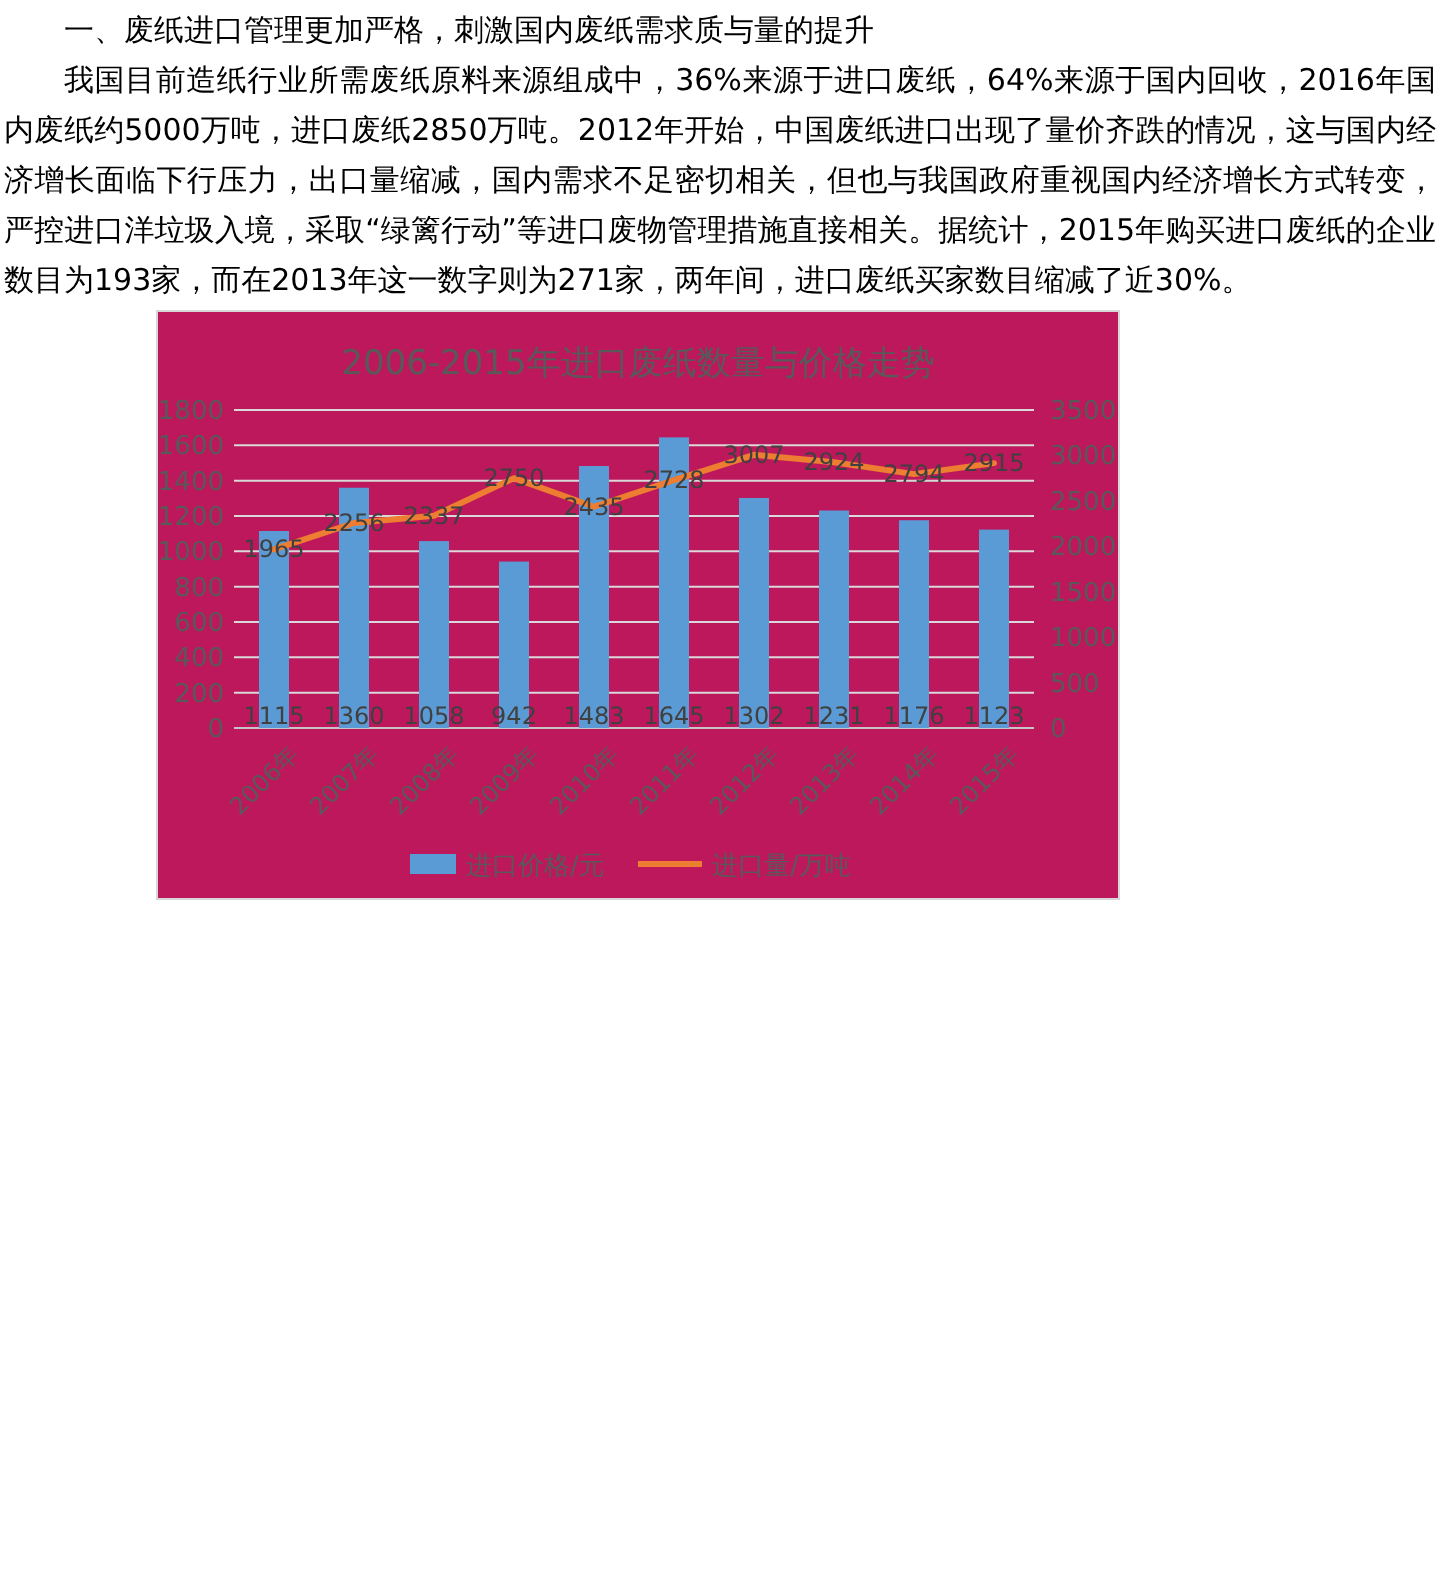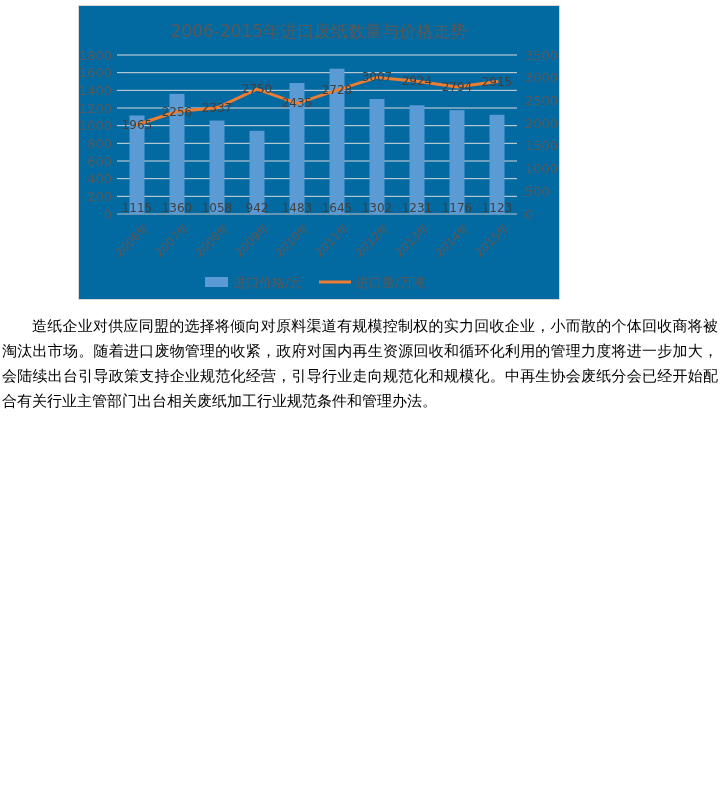--- a/index.html
+++ b/index.html
@@ -15,28 +15,30 @@
     line-height:25px;
     text-indent:2em;
     text-align:justify;
     letter-spacing:0;
   }
   figure.chart-box{
     margin:2px 0 14px 76px;
     width:482px;height:295px;
     box-sizing:border-box;
     border:1px solid #D7D7D7;
-    background:#0369a1;
+    background:#be185d;
   }
   figure.chart-box svg{display:block;}
 </style>
 </head>
 <body>
 
 <div class="doc">
+  <p>一、废纸进口管理更加严格，刺激国内废纸需求质与量的提升</p>
+  <p>我国目前造纸行业所需废纸原料来源组成中，36%来源于进口废纸，64%来源于国内回收，2016年国内废纸约5000万吨，进口废纸2850万吨。2012年开始，中国废纸进口出现了量价齐跌的情况，这与国内经济增长面临下行压力，出口量缩减，国内需求不足密切相关，但也与我国政府重视国内经济增长方式转变，严控进口洋垃圾入境，采取“绿篱行动”等进口废物管理措施直接相关。据统计，2015年购买进口废纸的企业数目为193家，而在2013年这一数字则为271家，两年间，进口废纸买家数目缩减了近30%。</p>
 
   <figure class="chart-box">
     <svg id="chart-svg" width="480" height="293" viewBox="0 0 480 293">
         <text x="240" y="31" text-anchor="middle" font-size="17" fill="#595959">2006-2015年进口废纸数量与价格走势</text>
         <line x1="38" y1="208" x2="438" y2="208" stroke="#C6C6C6" stroke-width="1"></line>
         <text x="33" y="212.5" text-anchor="end" font-size="13" fill="#595959">0</text>
         <line x1="38" y1="190.33333333333334" x2="438" y2="190.33333333333334" stroke="#D9D9D9" stroke-width="1"></line>
         <text x="33" y="194.83333333333334" text-anchor="end" font-size="13" fill="#595959">200</text>
         <line x1="38" y1="172.66666666666669" x2="438" y2="172.66666666666669" stroke="#D9D9D9" stroke-width="1"></line>
         <text x="33" y="177.16666666666669" text-anchor="end" font-size="13" fill="#595959">400</text>
@@ -103,14 +105,13 @@
         <text x="351" y="222" text-anchor="end" font-size="12" fill="#595959" transform="rotate(-45 351 222)">2013年</text>
         <text x="391" y="222" text-anchor="end" font-size="12" fill="#595959" transform="rotate(-45 391 222)">2014年</text>
         <text x="431" y="222" text-anchor="end" font-size="12" fill="#595959" transform="rotate(-45 431 222)">2015年</text>
         <rect x="126" y="271" width="23" height="10" fill="#5B9BD5"></rect>
         <text x="154" y="281" text-anchor="start" font-size="13" fill="#595959">进口价格/元</text>
         <line x1="240" y1="276" x2="272" y2="276" stroke="#ED7D31" stroke-width="3"></line>
         <text x="277" y="281" text-anchor="start" font-size="13" fill="#595959">进口量/万吨</text>
       </svg>
   </figure>
 
-  <p>造纸企业对供应同盟的选择将倾向对原料渠道有规模控制权的实力回收企业，小而散的个体回收商将被淘汰出市场。随着进口废物管理的收紧，政府对国内再生资源回收和循环化利用的管理力度将进一步加大，会陆续出台引导政策支持企业规范化经营，引导行业走向规范化和规模化。中再生协会废纸分会已经开始配合有关行业主管部门出台相关废纸加工行业规范条件和管理办法。</p>
 </div>
 
 </body></html>

